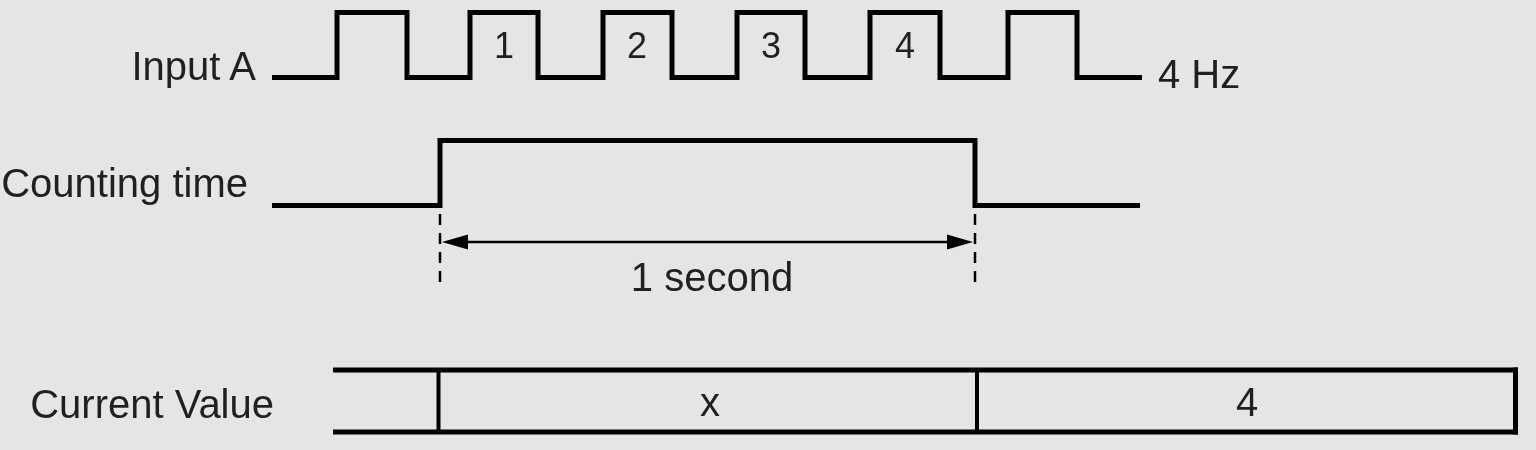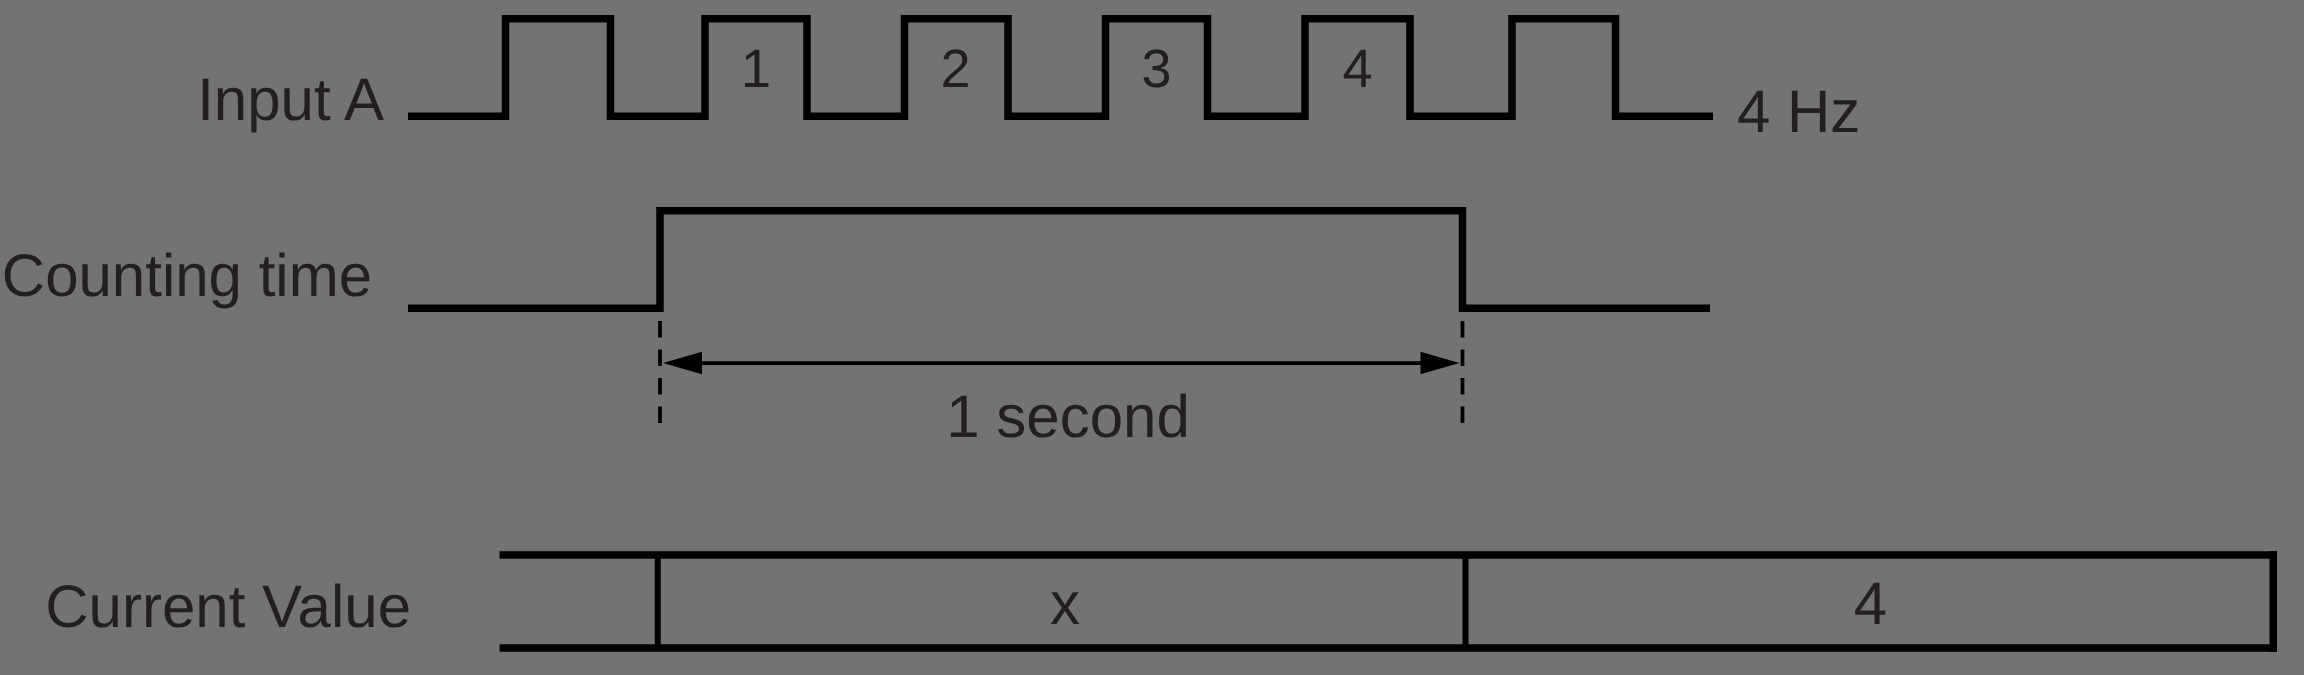--- a/index.html
+++ b/index.html
@@ -4,21 +4,21 @@
 <style>
   html, body {
     margin: 0;
     padding: 0;
     background: #ffffff;
   }
   .stage {
     position: relative;
     width: 1536px;
     height: 450px;
-    background: #737373;
+    background: #e5e5e5;
     overflow: hidden;
     font-family: "Liberation Sans", sans-serif;
   }
   svg {
     display: block;
   }
   .sig-line {
     fill: none;
     stroke: #000000;
     stroke-width: 5;

